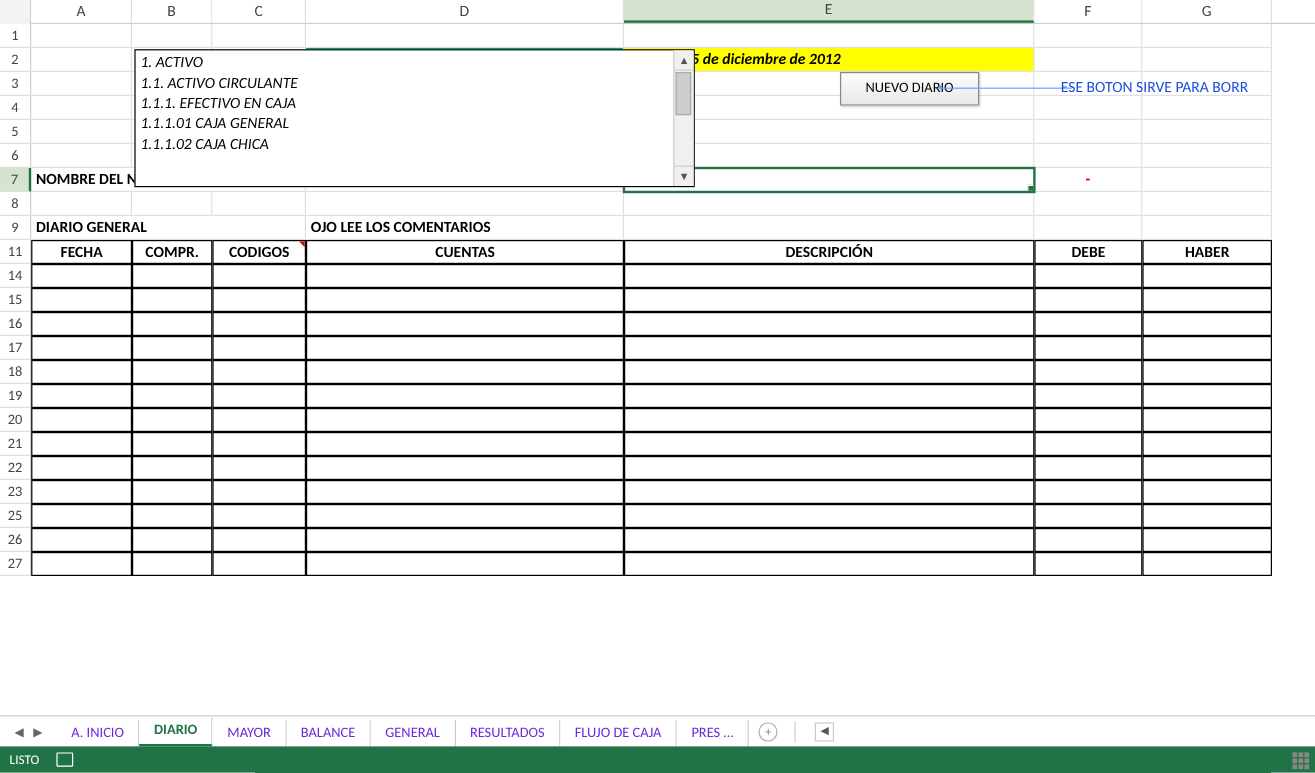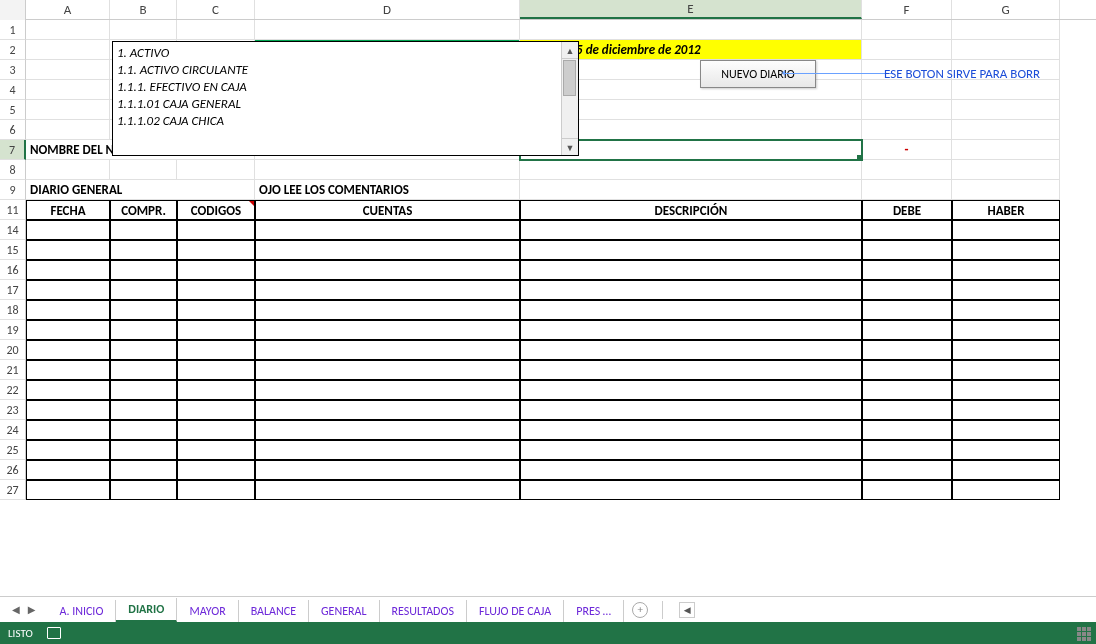--- a/index.html
+++ b/index.html
@@ -279,30 +279,20 @@
         <div class="row-h">23</div>
     <div class="cell w-a td-b"></div>
     <div class="cell w-b td-b"></div>
     <div class="cell w-c td-b"></div>
     <div class="cell w-d td-b"></div>
     <div class="cell w-e td-b"></div>
     <div class="cell w-f td-b"></div>
     <div class="cell w-g td-b"></div>
       </div>
       <div class="row">
-        <div class="row-h">24</div>
-    <div class="cell w-a td-b"></div>
-    <div class="cell w-b td-b"></div>
-    <div class="cell w-c td-b"></div>
-    <div class="cell w-d td-b"></div>
-    <div class="cell w-e td-b"></div>
-    <div class="cell w-f td-b"></div>
-    <div class="cell w-g td-b"></div>
-      </div>
-      <div class="row">
         <div class="row-h">25</div>
     <div class="cell w-a td-b"></div>
     <div class="cell w-b td-b"></div>
     <div class="cell w-c td-b"></div>
     <div class="cell w-d td-b"></div>
     <div class="cell w-e td-b"></div>
     <div class="cell w-f td-b"></div>
     <div class="cell w-g td-b"></div>
       </div>
       <div class="row">

